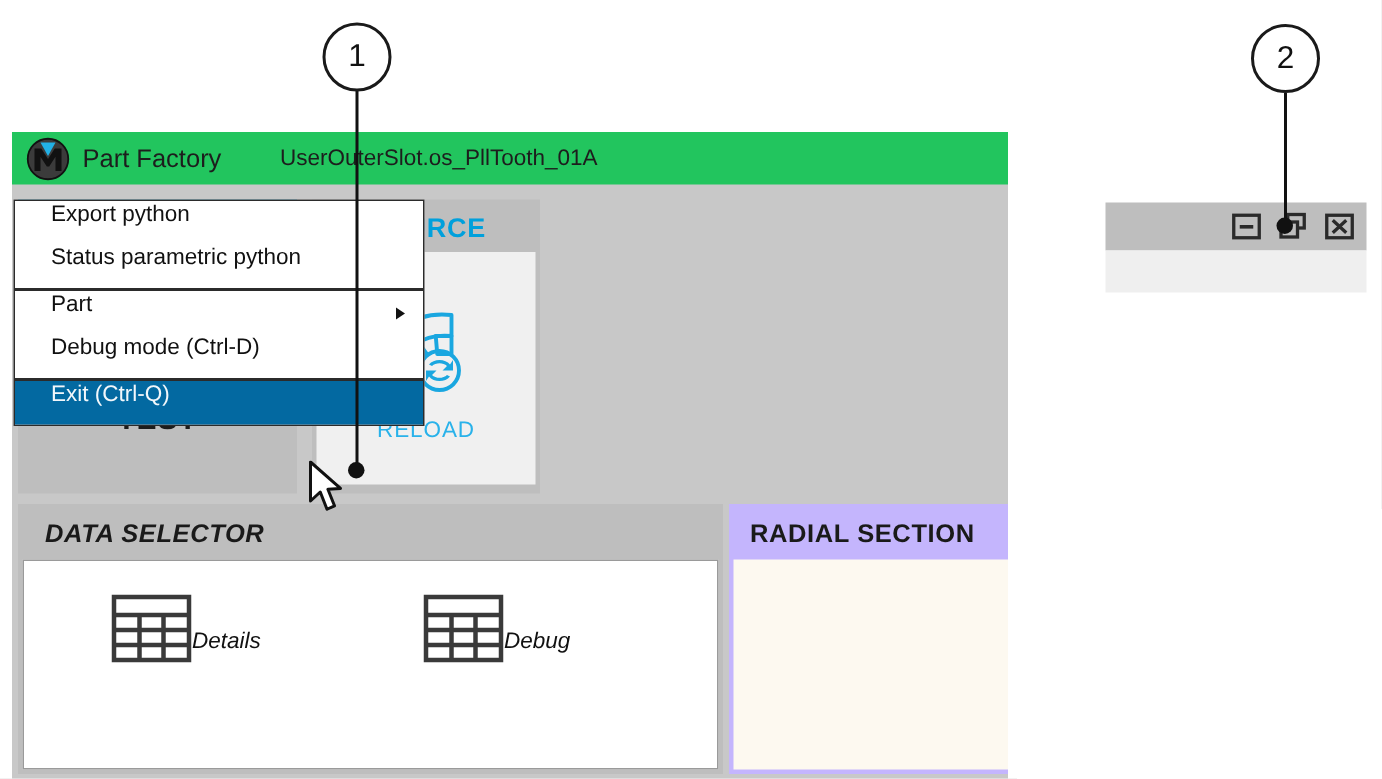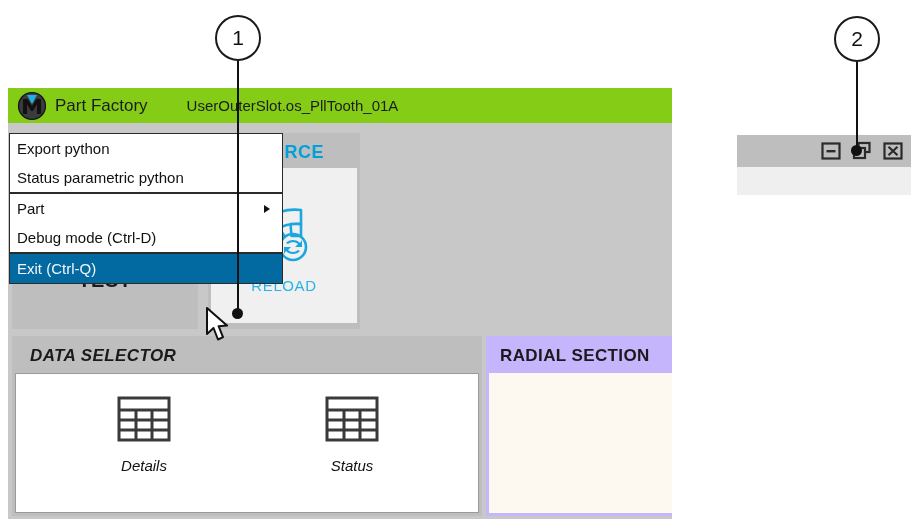--- a/index.html
+++ b/index.html
@@ -57,21 +57,21 @@
     background: #c8c8c8;
     box-sizing: border-box;
     overflow: hidden;
   }
 
   .titlebar {
     position: absolute;
     left: 0; top: 0;
     width: 664px;
     height: 35px;
-    background: #84cc16;
+    background: #22c55e;
     display: flex;
     align-items: center;
     padding-left: 9px;
     box-sizing: border-box;
   }
   .logo {
     width: 30px;
     height: 30px;
     position: relative;
     flex: 0 0 auto;
@@ -182,21 +182,21 @@
     border: 1px solid #9a9a9a;
     height: 140px;
     display: flex;
     align-items: flex-start;
     padding-top: 22px;
     box-sizing: border-box;
   }
   .ds-item {
     width: 140px;
     display: flex;
-    flex-direction: column;
+    flex-direction: row;
     align-items: center;
   }
   .ds-item:first-child { margin-left: 58px; }
   .ds-item:nth-child(2) { margin-left: 68px; }
   .ds-label {
     font-size: 15px;
     color: #111111;
     margin-top: 11px;
   }
 
@@ -252,22 +252,22 @@
     top: 133px;
     width: 274px;
     background: #ffffff;
     border: 1px solid #2b2b2b;
     z-index: 25;
     box-sizing: border-box;
   }
   .menu-item {
     height: 29px;
     display: flex;
-    align-items: center;
-    padding-left: 7px;
+    align-items: flex-start;
+    padding-left: 24px;
     font-size: 15px;
     color: #111111;
     position: relative;
     box-sizing: border-box;
     white-space: nowrap;
   }
   .menu-item.highlight {
     background: #0369a1;
     color: #f2f7fb;
   }
@@ -399,21 +399,21 @@
         <span>
           <svg width="54" height="46" viewBox="0 0 54 46">
             <rect x="2" y="2" width="50" height="42" fill="#ffffff" stroke="#3a3a3a" stroke-width="3"></rect>
             <line x1="2" y1="14" x2="52" y2="14" stroke="#3a3a3a" stroke-width="3"></line>
             <line x1="2" y1="24" x2="52" y2="24" stroke="#3a3a3a" stroke-width="3"></line>
             <line x1="2" y1="34" x2="52" y2="34" stroke="#3a3a3a" stroke-width="3"></line>
             <line x1="19" y1="14" x2="19" y2="44" stroke="#3a3a3a" stroke-width="3"></line>
             <line x1="35" y1="14" x2="35" y2="44" stroke="#3a3a3a" stroke-width="3"></line>
           </svg>
         </span>
-        <span class="ds-label">Status</span>
+        <span class="ds-label">Debug</span>
       </div>
 
     </div>
   </div>
 
   <div class="radial-panel">
     <div class="panel-header" style="padding-left:11px;">RADIAL SECTION</div>
     <div class="radial-body"></div>
   </div>
 

